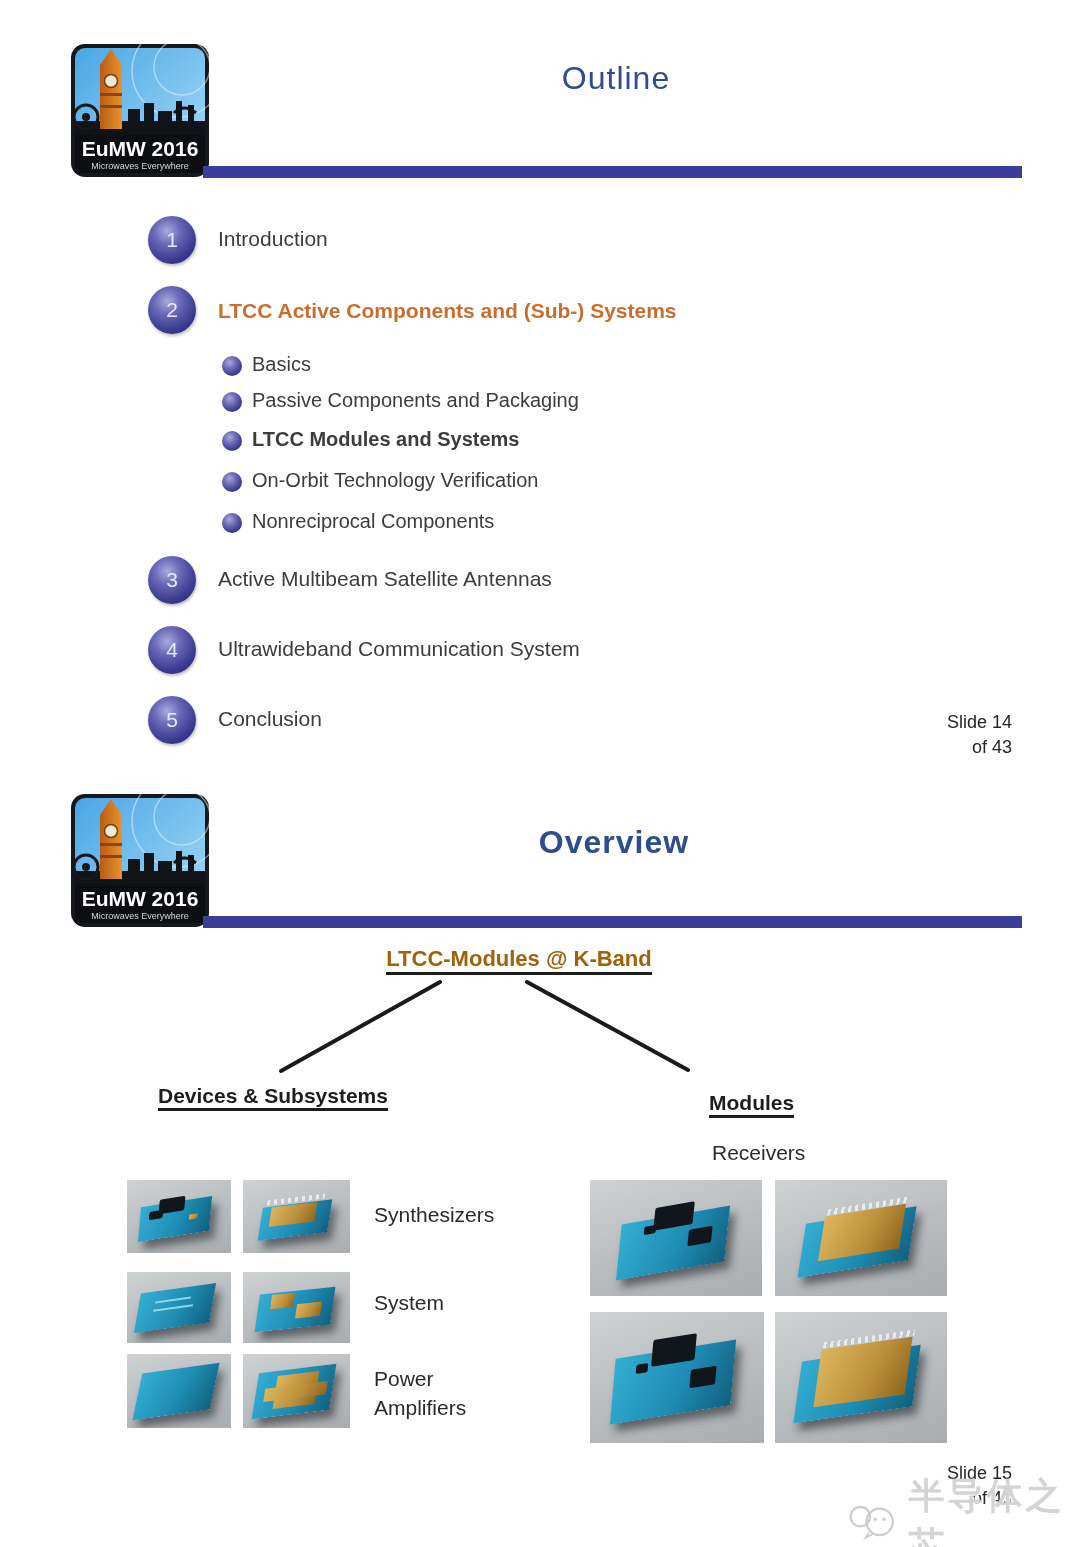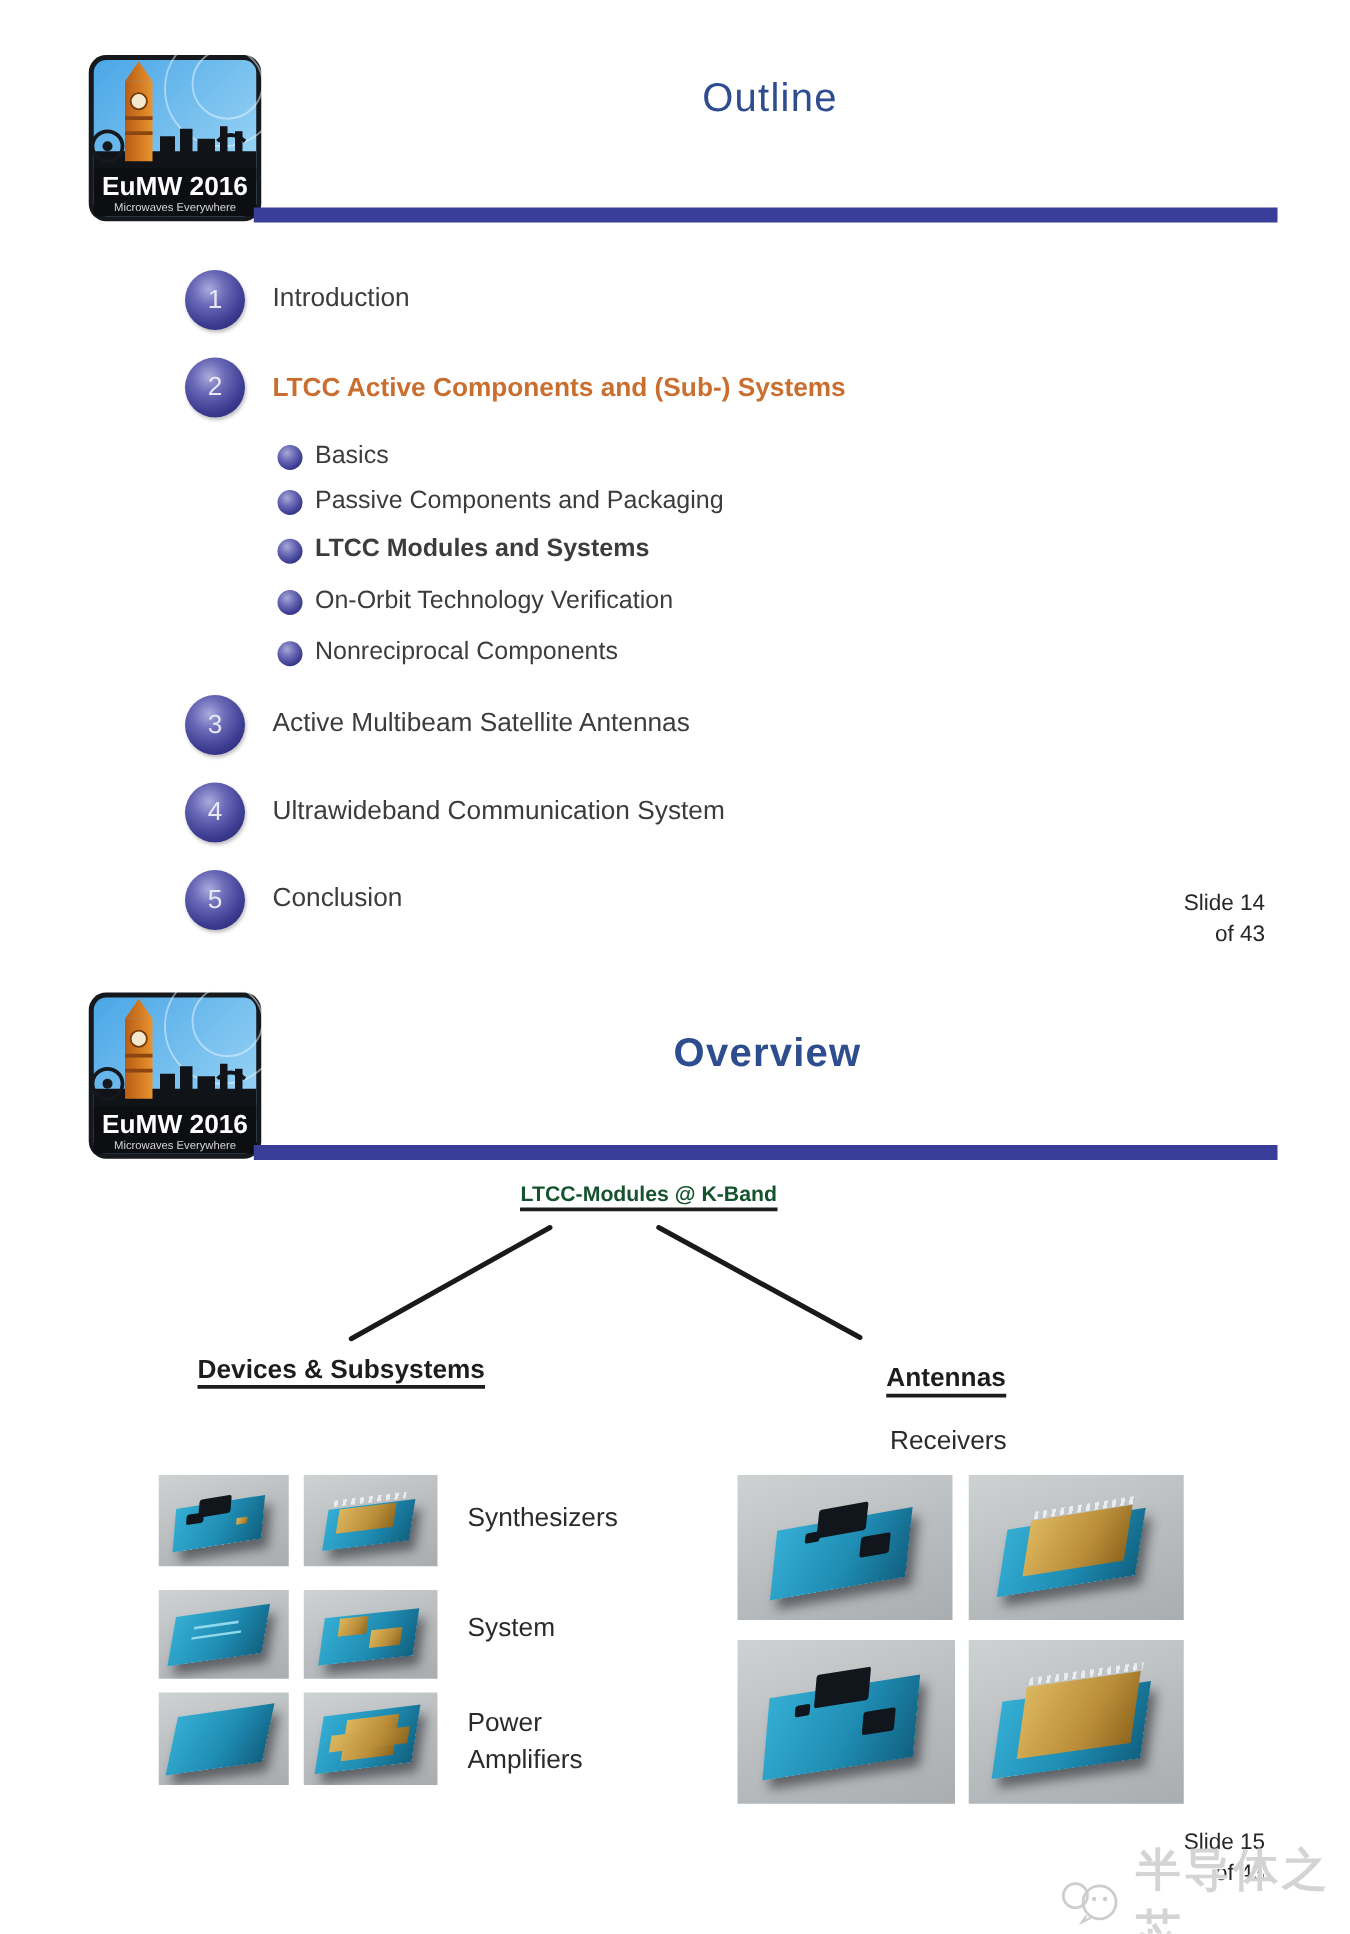--- a/index.html
+++ b/index.html
@@ -18,22 +18,22 @@
           display:flex;align-items:center;justify-content:center;
           color:#e8e8f4;font-size:21px;box-shadow:1px 2px 3px rgba(0,0,0,.25);}
   .dot{position:absolute;width:20px;height:20px;border-radius:50%;
        background:radial-gradient(circle at 38% 32%,#a8a8d8 0%,#6a6ab6 35%,#3a3a90 70%,#23236b 100%);}
   .item-label{position:absolute;font-size:21px;color:#3c3c3c;white-space:nowrap;}
   .hl{color:#c96e2e;font-weight:bold;}
   .sub-label{position:absolute;font-size:20px;color:#3c3c3c;white-space:nowrap;}
   .slideno{position:absolute;right:68px;text-align:right;font-size:18px;color:#262626;line-height:1.4;}
 
   
-  .root-label{position:absolute;left:349px;width:340px;text-align:center;font-size:17px;
-              font-weight:bold;color:#14532d;}
+  .root-label{position:absolute;left:349px;width:340px;text-align:center;font-size:22px;
+              font-weight:bold;color:#a16207;}
   .root-label span, .branch-heading span{border-bottom:3px solid #1d1d1d;padding-bottom:1px;}
   .branch-heading{position:absolute;font-size:21px;font-weight:bold;color:#1d1d1d;white-space:nowrap;}
   .plain-heading{position:absolute;font-size:21px;color:#2a2a2a;white-space:nowrap;}
   .row-label{position:absolute;font-size:21px;color:#2a2a2a;line-height:1.4;}
 
   
   .ph{position:absolute;overflow:hidden;
       background:linear-gradient(160deg,#cfd2d3 0%,#b8bcbe 55%,#a9adb0 100%);}
   .ph>div{position:absolute;}
   .bd{background:linear-gradient(115deg,#35aed4 0%,#1f8db4 55%,#11607f 100%);
@@ -184,21 +184,21 @@
     <div class="root-label" style="top:946px">
       <span>LTCC-Modules @ K-Band</span>
     </div>
 
     <svg class="abs" style="left:260px;top:975px" width="450" height="105" viewBox="0 0 450 105">
       <line x1="180" y1="7" x2="21" y2="96" stroke="#1a1a1a" stroke-width="4" stroke-linecap="round"></line>
       <line x1="267" y1="7" x2="428" y2="95" stroke="#1a1a1a" stroke-width="4" stroke-linecap="round"></line>
     </svg>
 
     <div class="branch-heading" style="left:158px;top:1084px"><span>Devices &amp; Subsystems</span></div>
-    <div class="branch-heading" style="left:709px;top:1091px"><span>Antennas</span></div>
+    <div class="branch-heading" style="left:709px;top:1091px"><span>Modules</span></div>
     <div class="plain-heading" style="left:712px;top:1141px">Receivers</div>
 
     <div class="ph" style="left:127px;top:1180px;width:104px;height:73px">
       <div class="bd" style="left:12px;top:22px;width:72px;height:34px;transform:rotate(-9deg) skewX(-14deg)"></div>
       <div class="ck" style="left:32px;top:18px;width:26px;height:14px;transform:rotate(-9deg) skewX(-14deg)"></div>
       <div class="ck" style="left:22px;top:31px;width:14px;height:8px;transform:rotate(-9deg) skewX(-14deg)"></div>
       <div class="gd" style="left:62px;top:34px;width:9px;height:5px;transform:rotate(-9deg) skewX(-14deg)"></div>
     </div>
     <div class="ph" style="left:243px;top:1180px;width:107px;height:73px">
       <div class="bd" style="left:17px;top:24px;width:70px;height:32px;transform:rotate(-7deg) skewX(-16deg)"></div>

